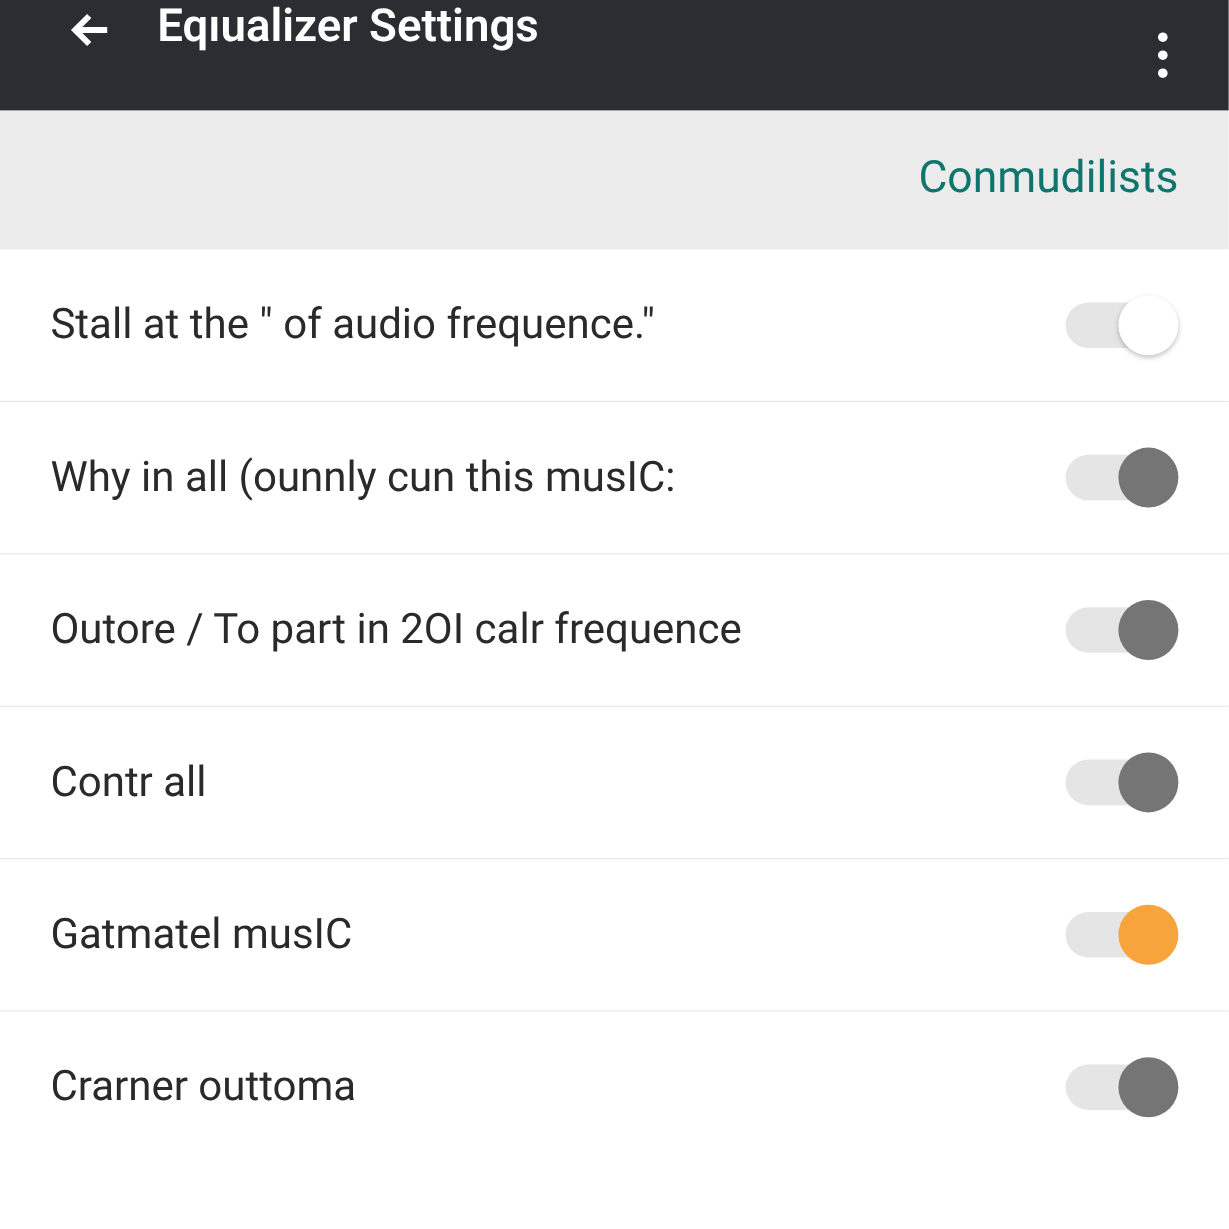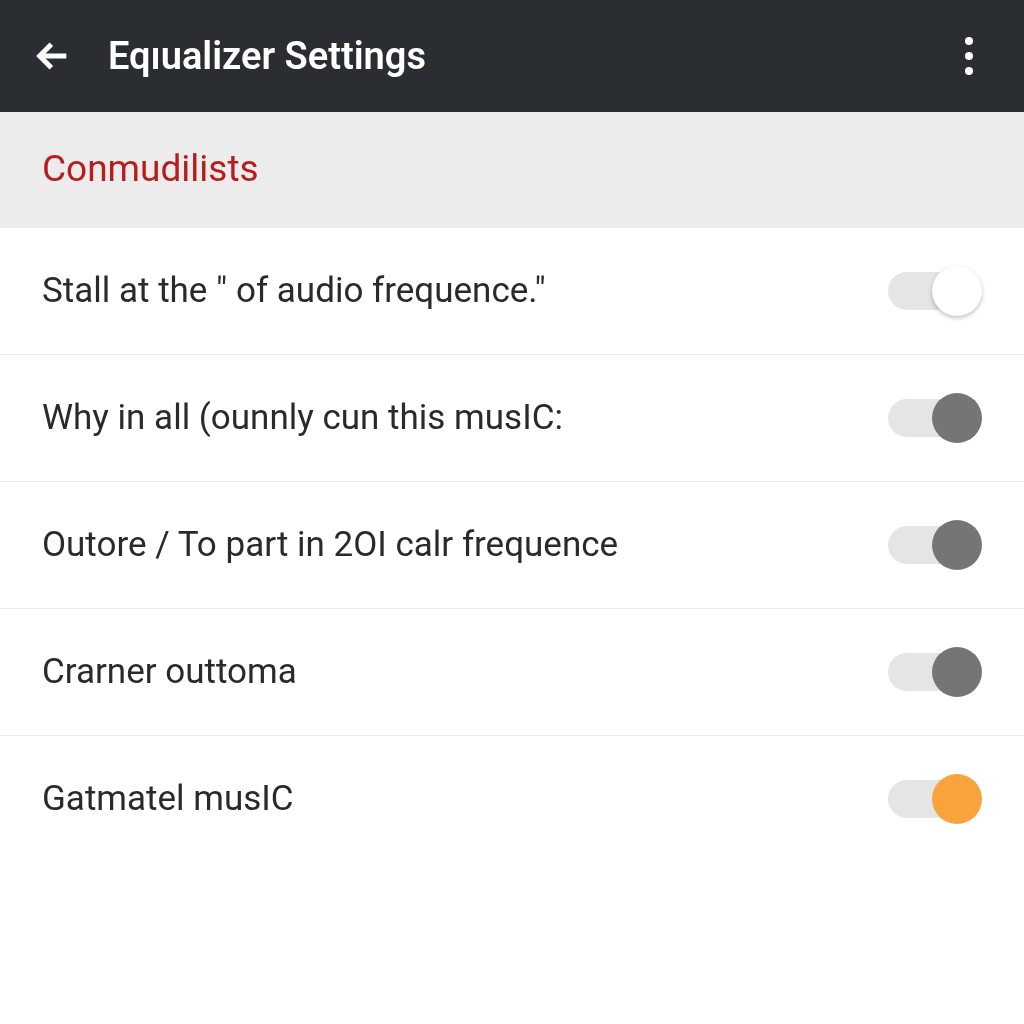--- a/index.html
+++ b/index.html
@@ -9,24 +9,24 @@
     }
     body {
       font-family: -apple-system, BlinkMacSystemFont, 'Segoe UI', Roboto, Helvetica, Arial, sans-serif;
       background: #ffffff;
       width: 1024px;
       height: 1024px;
       overflow: hidden;
     }
     .app-bar {
       background: #2a2e33;
-      height: 112px;
-      display: flex;
-      align-items: center;
-      padding: 0 13px;
+      height: 92px;
+      display: flex;
+      align-items: flex-start;
+      padding: 0 36px;
       position: relative;
     }
     .back-button {
       width: 50px;
       height: 50px;
       display: flex;
       align-items: center;
       justify-content: center;
       cursor: pointer;
       margin-right: 30px;
@@ -64,21 +64,22 @@
       background: #ffffff;
       border-radius: 50%;
     }
     .section-header {
       background: #ececec;
       padding: 35px 42px 38px 42px;
     }
     .section-header-text {
       font-size: 37px;
       font-weight: 400;
-      color: #b91c1c;
+      color: #0f766e;
+      text-align: right;
     }
     .list {
       background: #ffffff;
     }
     .list-item {
       display: flex;
       align-items: center;
       justify-content: space-between;
       padding: 38px 42px 38px 42px;
       border-bottom: 1px solid #e8e8e8;
@@ -167,26 +168,33 @@
     </div>
   </div>
   <div class="list-item">
     <div class="list-item-label">Outore / To part in 2OI calr frequence</div>
     <div class="toggle">
       <div class="toggle-track"></div>
       <div class="toggle-thumb gray"></div>
     </div>
   </div>
   <div class="list-item">
+    <div class="list-item-label">Contr all</div>
+    <div class="toggle">
+      <div class="toggle-track"></div>
+      <div class="toggle-thumb gray"></div>
+    </div>
+  </div>
+  <div class="list-item">
+    <div class="list-item-label">Gatmatel musIC</div>
+    <div class="toggle">
+      <div class="toggle-track"></div>
+      <div class="toggle-thumb orange"></div>
+    </div>
+  </div>
+  <div class="list-item">
     <div class="list-item-label">Crarner outtoma</div>
     <div class="toggle">
       <div class="toggle-track"></div>
       <div class="toggle-thumb gray"></div>
     </div>
   </div>
-  <div class="list-item">
-    <div class="list-item-label">Gatmatel musIC</div>
-    <div class="toggle">
-      <div class="toggle-track"></div>
-      <div class="toggle-thumb orange"></div>
-    </div>
-  </div>
 </div>
 
 </body></html>

